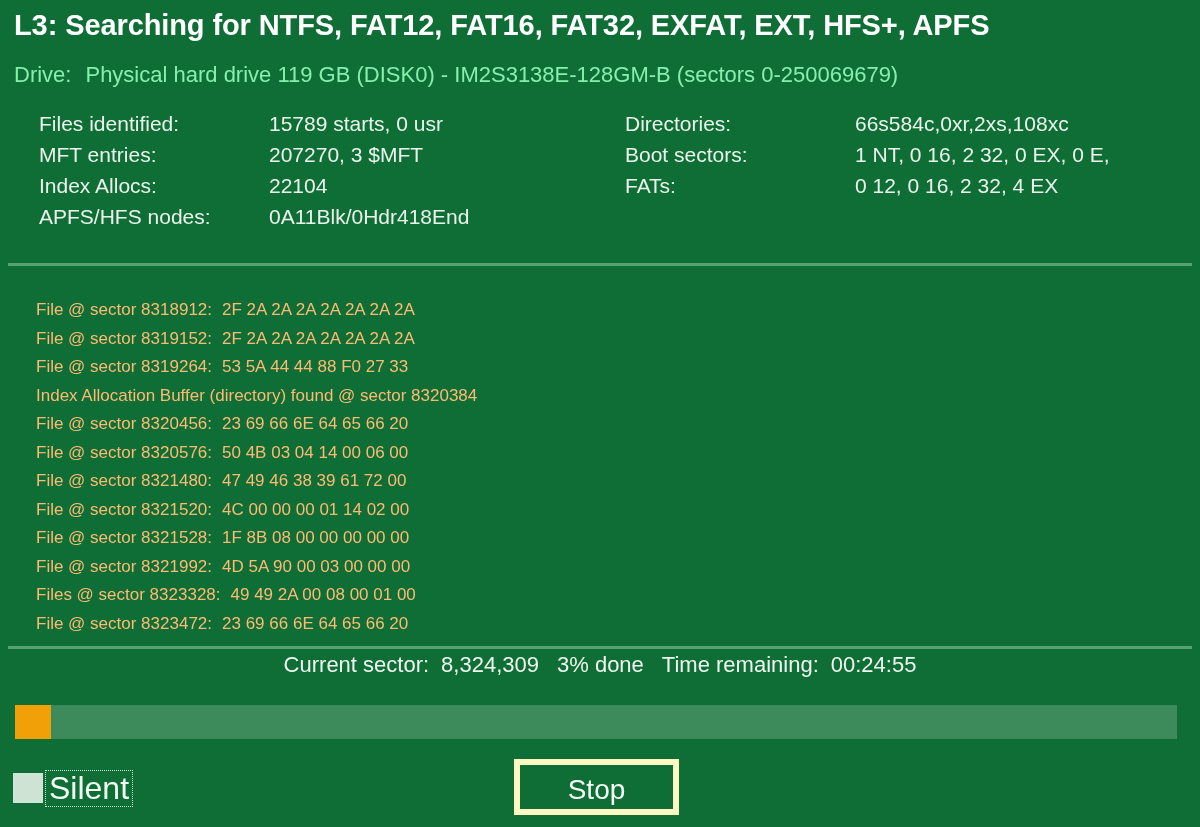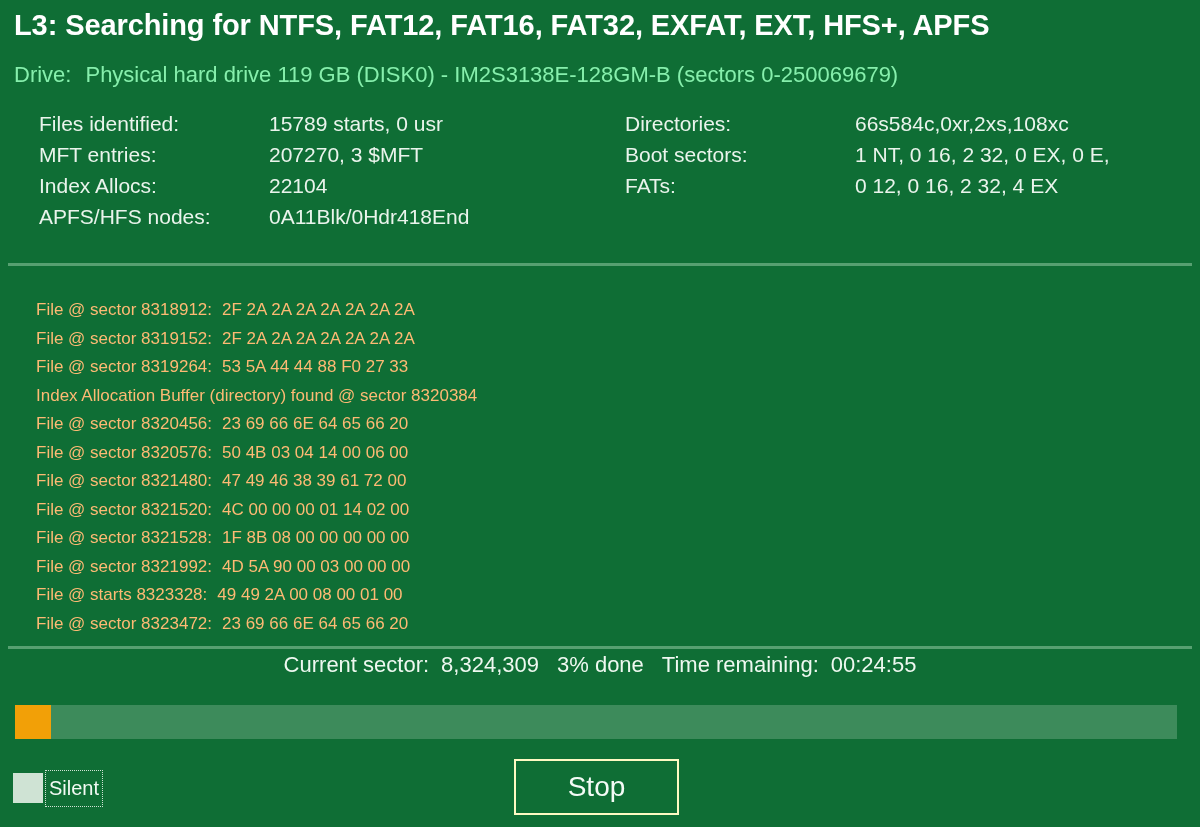--- a/index.html
+++ b/index.html
@@ -158,33 +158,33 @@
     background: #cfe3d4;
     flex: 0 0 30px;
   }
   .checkbox-focus {
     margin-left: 3px;
     padding: 2px 3px 3px 3px;
     outline: 1px dotted #cfe3d4;
     outline-offset: 0;
   }
   .checkbox-label {
-    font-size: 20px;
+    font-size: 32px;
     line-height: 30px;
     color: #f2faf4;
     white-space: nowrap;
   }
 
   .stop-button {
     position: absolute;
     left: 514px;
     top: 759px;
     width: 165px;
     height: 56px;
-    border: 2px solid #fef9c3;
+    border: 6px solid #fef9c3;
     background: transparent;
     color: #f4fbf6;
     font-family: "Liberation Sans", sans-serif;
     font-size: 28px;
     line-height: 50px;
     text-align: center;
     padding: 0;
     box-sizing: border-box;
     cursor: pointer;
   }
@@ -265,21 +265,21 @@
     <div class="log-line">
       <span class="log-sector-label">File @ sector 8321520:</span><span class="log-bytes">4C 00 00 00 01 14 02 00</span>
     </div>
     <div class="log-line">
       <span class="log-sector-label">File @ sector 8321528:</span><span class="log-bytes">1F 8B 08 00 00 00 00 00</span>
     </div>
     <div class="log-line">
       <span class="log-sector-label">File @ sector 8321992:</span><span class="log-bytes">4D 5A 90 00 03 00 00 00</span>
     </div>
     <div class="log-line">
-      <span class="log-sector-label">File @ starts 8323328:</span><span class="log-bytes">49 49 2A 00 08 00 01 00</span>
+      <span class="log-sector-label">Files @ sector 8323328:</span><span class="log-bytes">49 49 2A 00 08 00 01 00</span>
     </div>
     <div class="log-line">
       <span class="log-sector-label">File @ sector 8323472:</span><span class="log-bytes">23 69 66 6E 64 65 66 20</span>
     </div>
   </div>
 
   <div class="divider bottom"></div>
 
   <div class="status">
     <span>Current sector:</span><span class="gap-a">8,324,309</span><span class="gap-b">3% done</span><span class="gap-b">Time remaining:</span><span class="gap-c">00:24:55</span>

